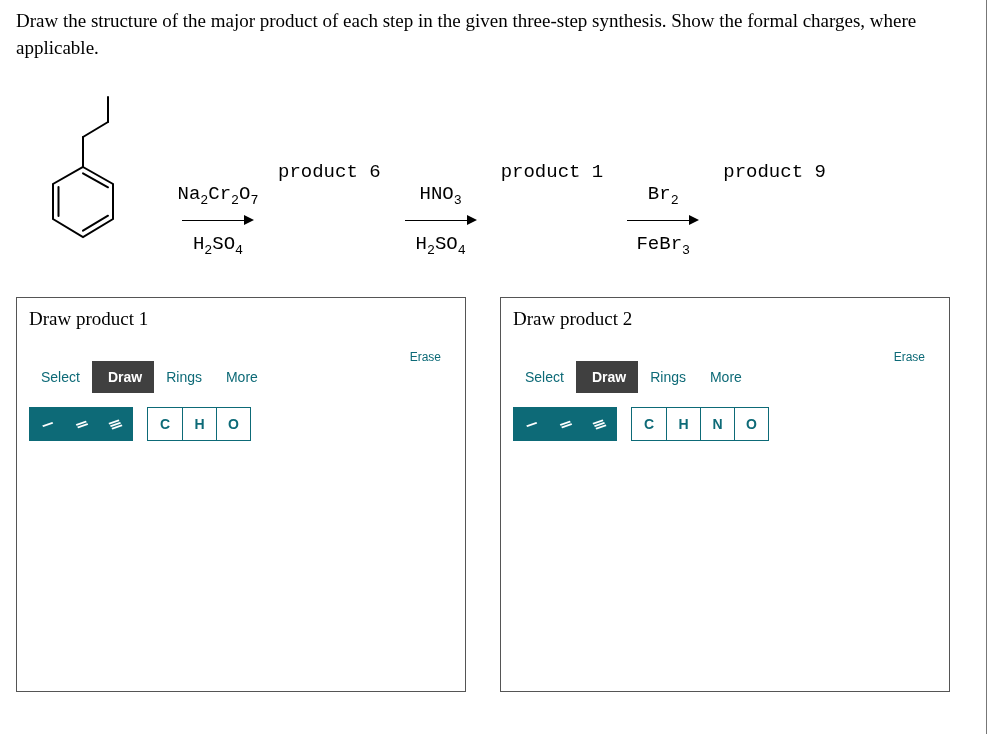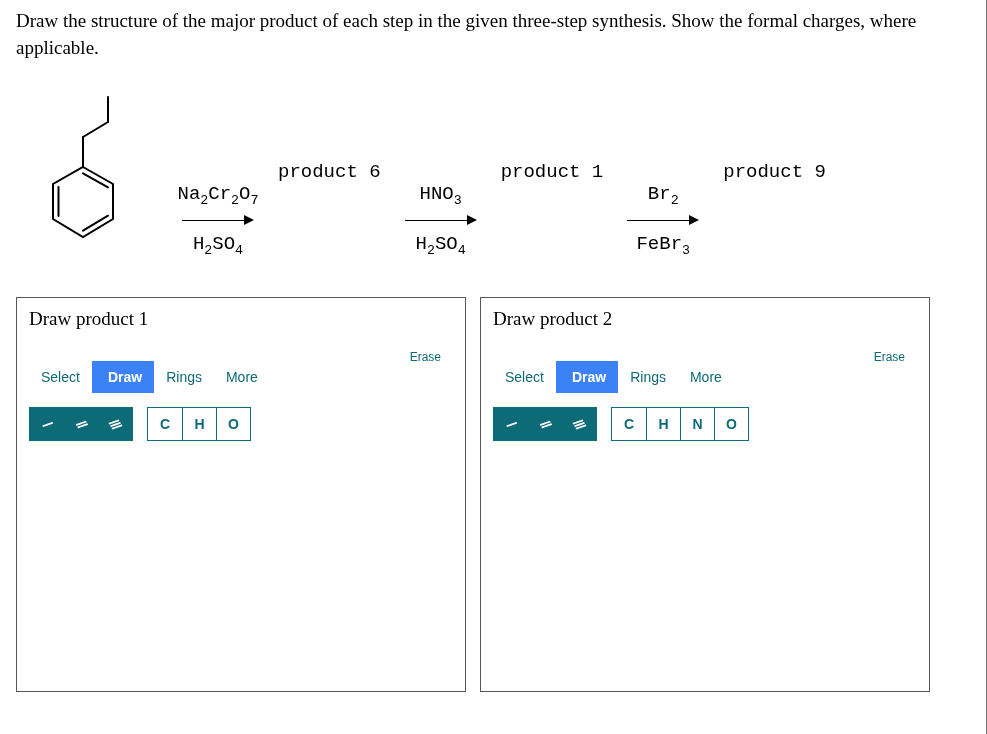--- a/index.html
+++ b/index.html
@@ -63,21 +63,21 @@
     border-left: 10px solid #000;
   }
   .product-label {
     font-size: 19px;
     padding: 0 10px;
     align-self: center;
   }
   sub { font-size: 0.7em; vertical-align: sub; }
   .panels {
     display: flex;
-    gap: 14px;
+    gap: 34px;
   }
   .panel {
     border: 1px solid #555;
     width: 450px;
     height: 395px;
     padding: 10px 12px;
     font-family: Arial, Helvetica, sans-serif;
   }
   .panel-title {
     font-family: "Times New Roman", Times, serif;
@@ -92,21 +92,21 @@
   }
   .tab {
     font-size: 14px;
     padding: 8px 12px;
     color: #0d6a77;
     cursor: pointer;
     user-select: none;
     margin-top: 19px;
   }
   .tab.active {
-    background: #3b82f6;
+    background: #404040;
     color: #fff;
     font-weight: bold;
     padding-left: 16px;
   }
   .erase {
     margin-left: auto;
     font-size: 12px;
     color: #0d6a77;
     padding: 8px 12px;
     cursor: pointer;

